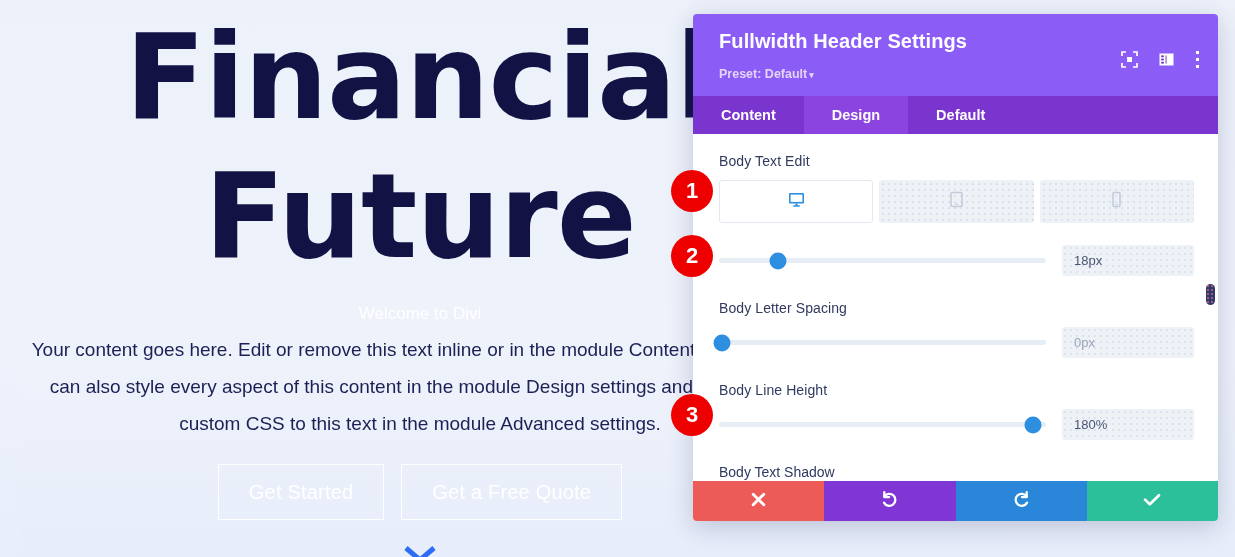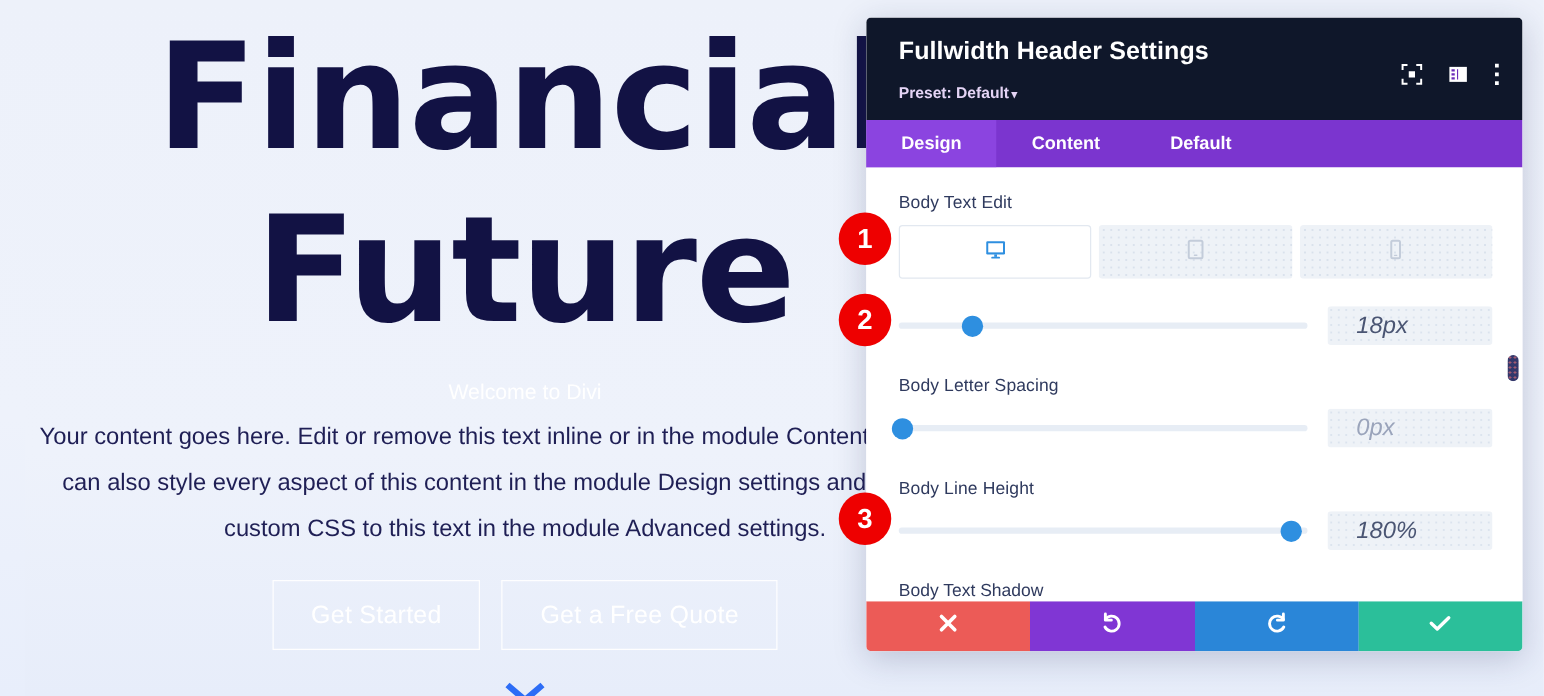--- a/index.html
+++ b/index.html
@@ -116,21 +116,21 @@
     border-radius: 4px;
     overflow: hidden;
     background: #ffffff;
     box-shadow: 0 6px 26px rgba(30,40,90,0.22);
     z-index: 30;
     display: flex;
     flex-direction: column;
   }
 
   .modal-header {
-    background: #0f172a;
+    background: #8b5cf6;
     padding: 15px 22px 12px 26px;
     position: relative;
     flex: 0 0 auto;
     height: 82px;
   }
 
   .modal-title {
     color: #ffffff;
     font-size: 20px;
     font-weight: 700;
@@ -253,25 +253,24 @@
   }
   .slider-value {
     flex: 0 0 132px;
     height: 31px;
     border-radius: 3px;
     background-color: #eef2f7;
     background-image: radial-gradient(#dbe3ee 1px, transparent 1px);
     background-size: 6px 6px;
     display: flex;
     align-items: center;
-    padding-left: 23px;
-    font-size: 19px;
+    padding-left: 12px;
+    font-size: 13px;
     color: #4a5573;
     cursor: text;
-    font-style: italic;
   }
   .slider-value.placeholder { color: #9aa4bb; }
 
   .section-label-bottom {
     font-size: 14px;
     color: #2f3a5e;
     margin-top: 2px;
   }
 
   
@@ -379,22 +378,22 @@
           <rect x="1" y="1" width="3" height="3" fill="#ffffff"></rect>
           <rect x="1" y="8" width="3" height="3" fill="#ffffff"></rect>
           <rect x="1" y="15" width="3" height="3" fill="#ffffff"></rect>
         </svg>
       </span>
 
     </div>
   </div>
 
   <div class="modal-tabs">
+    <div class="tab">Content</div>
     <div class="tab active">Design</div>
-    <div class="tab">Content</div>
     <div class="tab">Default</div>
   </div>
 
   <div class="modal-body">
 
     <div class="field-label">Body Text Edit</div>
 
     <div class="device-row">
       <div class="device-btn active">
         <span>

